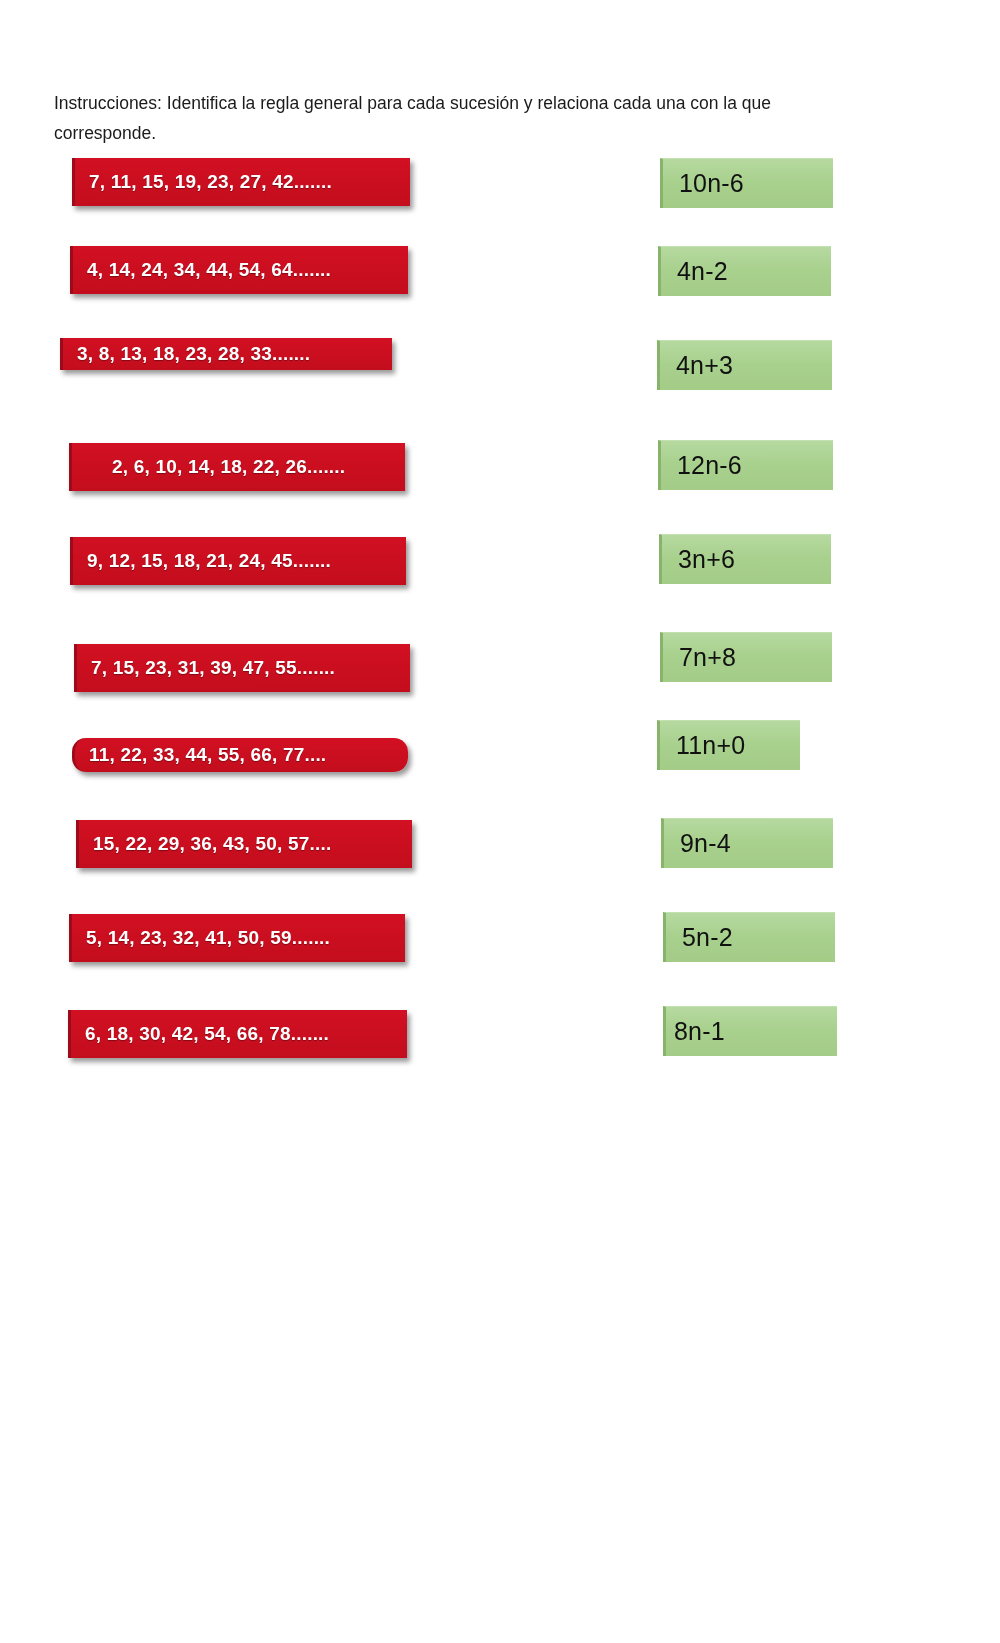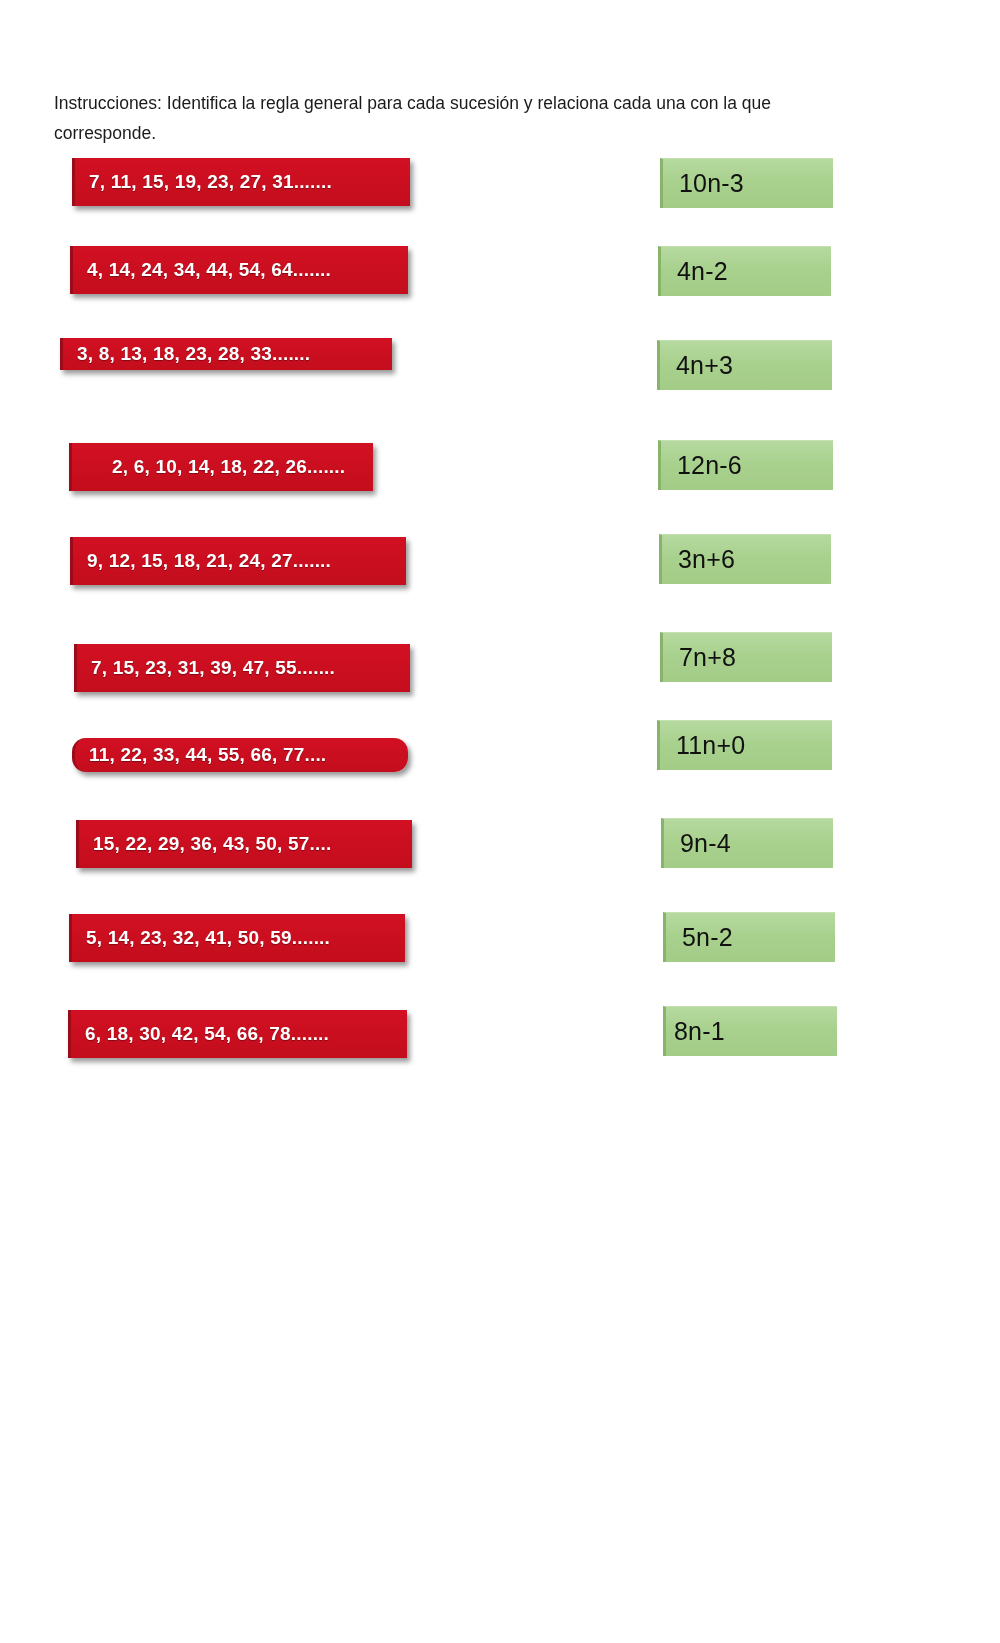--- a/index.html
+++ b/index.html
@@ -87,38 +87,38 @@
 </head>
 <body>
 
 <div class="page">
 
 
   <div class="instructions">Instrucciones: Identifica la regla general para cada sucesión y relaciona cada una con la que corresponde.</div>
 
   <div class="match-area">
     <div id="sequences-layer">
-        <div class="seq-box" style="left: 72px; top: 8px; width: 338px; height: 48px;">7, 11, 15, 19, 23, 27, 31.......</div>
+        <div class="seq-box" style="left: 72px; top: 8px; width: 338px; height: 48px;">7, 11, 15, 19, 23, 27, 42.......</div>
         <div class="seq-box" style="left: 70px; top: 96px; width: 338px; height: 48px;">4, 14, 24, 34, 44, 54, 64.......</div>
         <div class="seq-box" style="left: 60px; top: 188px; width: 332px; height: 32px;">3, 8, 13, 18, 23, 28, 33.......</div>
-        <div class="seq-box" style="left: 69px; top: 293px; width: 304px; height: 48px; padding-left: 40px;">2, 6, 10, 14, 18, 22, 26.......</div>
-        <div class="seq-box" style="left: 70px; top: 387px; width: 336px; height: 48px;">9, 12, 15, 18, 21, 24, 27.......</div>
+        <div class="seq-box" style="left: 69px; top: 293px; width: 336px; height: 48px; padding-left: 40px;">2, 6, 10, 14, 18, 22, 26.......</div>
+        <div class="seq-box" style="left: 70px; top: 387px; width: 336px; height: 48px;">9, 12, 15, 18, 21, 24, 45.......</div>
         <div class="seq-box" style="left: 74px; top: 494px; width: 336px; height: 48px;">7, 15, 23, 31, 39, 47, 55.......</div>
         <div class="seq-box" style="left: 72px; top: 588px; width: 336px; height: 34px; border-radius: 14px;">11, 22, 33, 44, 55, 66, 77....</div>
         <div class="seq-box" style="left: 76px; top: 670px; width: 336px; height: 48px;">15, 22, 29, 36, 43, 50, 57....</div>
         <div class="seq-box" style="left: 69px; top: 764px; width: 336px; height: 48px;">5, 14, 23, 32, 41, 50, 59.......</div>
         <div class="seq-box" style="left: 68px; top: 860px; width: 339px; height: 48px;">6, 18, 30, 42, 54, 66, 78.......</div>
       </div>
     <div id="rules-layer">
-        <div class="rule-box" style="left: 660px; top: 8px; width: 173px; height: 50px;">10n-3</div>
+        <div class="rule-box" style="left: 660px; top: 8px; width: 173px; height: 50px;">10n-6</div>
         <div class="rule-box" style="left: 658px; top: 96px; width: 173px; height: 50px;">4n-2</div>
         <div class="rule-box" style="left: 657px; top: 190px; width: 175px; height: 50px;">4n+3</div>
         <div class="rule-box" style="left: 658px; top: 290px; width: 175px; height: 50px;">12n-6</div>
         <div class="rule-box" style="left: 659px; top: 384px; width: 172px; height: 50px;">3n+6</div>
         <div class="rule-box" style="left: 660px; top: 482px; width: 172px; height: 50px;">7n+8</div>
-        <div class="rule-box" style="left: 657px; top: 570px; width: 175px; height: 50px;">11n+0</div>
+        <div class="rule-box" style="left: 657px; top: 570px; width: 143px; height: 50px;">11n+0</div>
         <div class="rule-box" style="left: 661px; top: 668px; width: 172px; height: 50px;">9n-4</div>
         <div class="rule-box" style="left: 663px; top: 762px; width: 172px; height: 50px;">5n-2</div>
         <div class="rule-box" style="left: 663px; top: 856px; width: 174px; height: 50px; padding-left: 8px;">8n-1</div>
       </div>
   </div>
 
 </div>
 
 </body></html>

